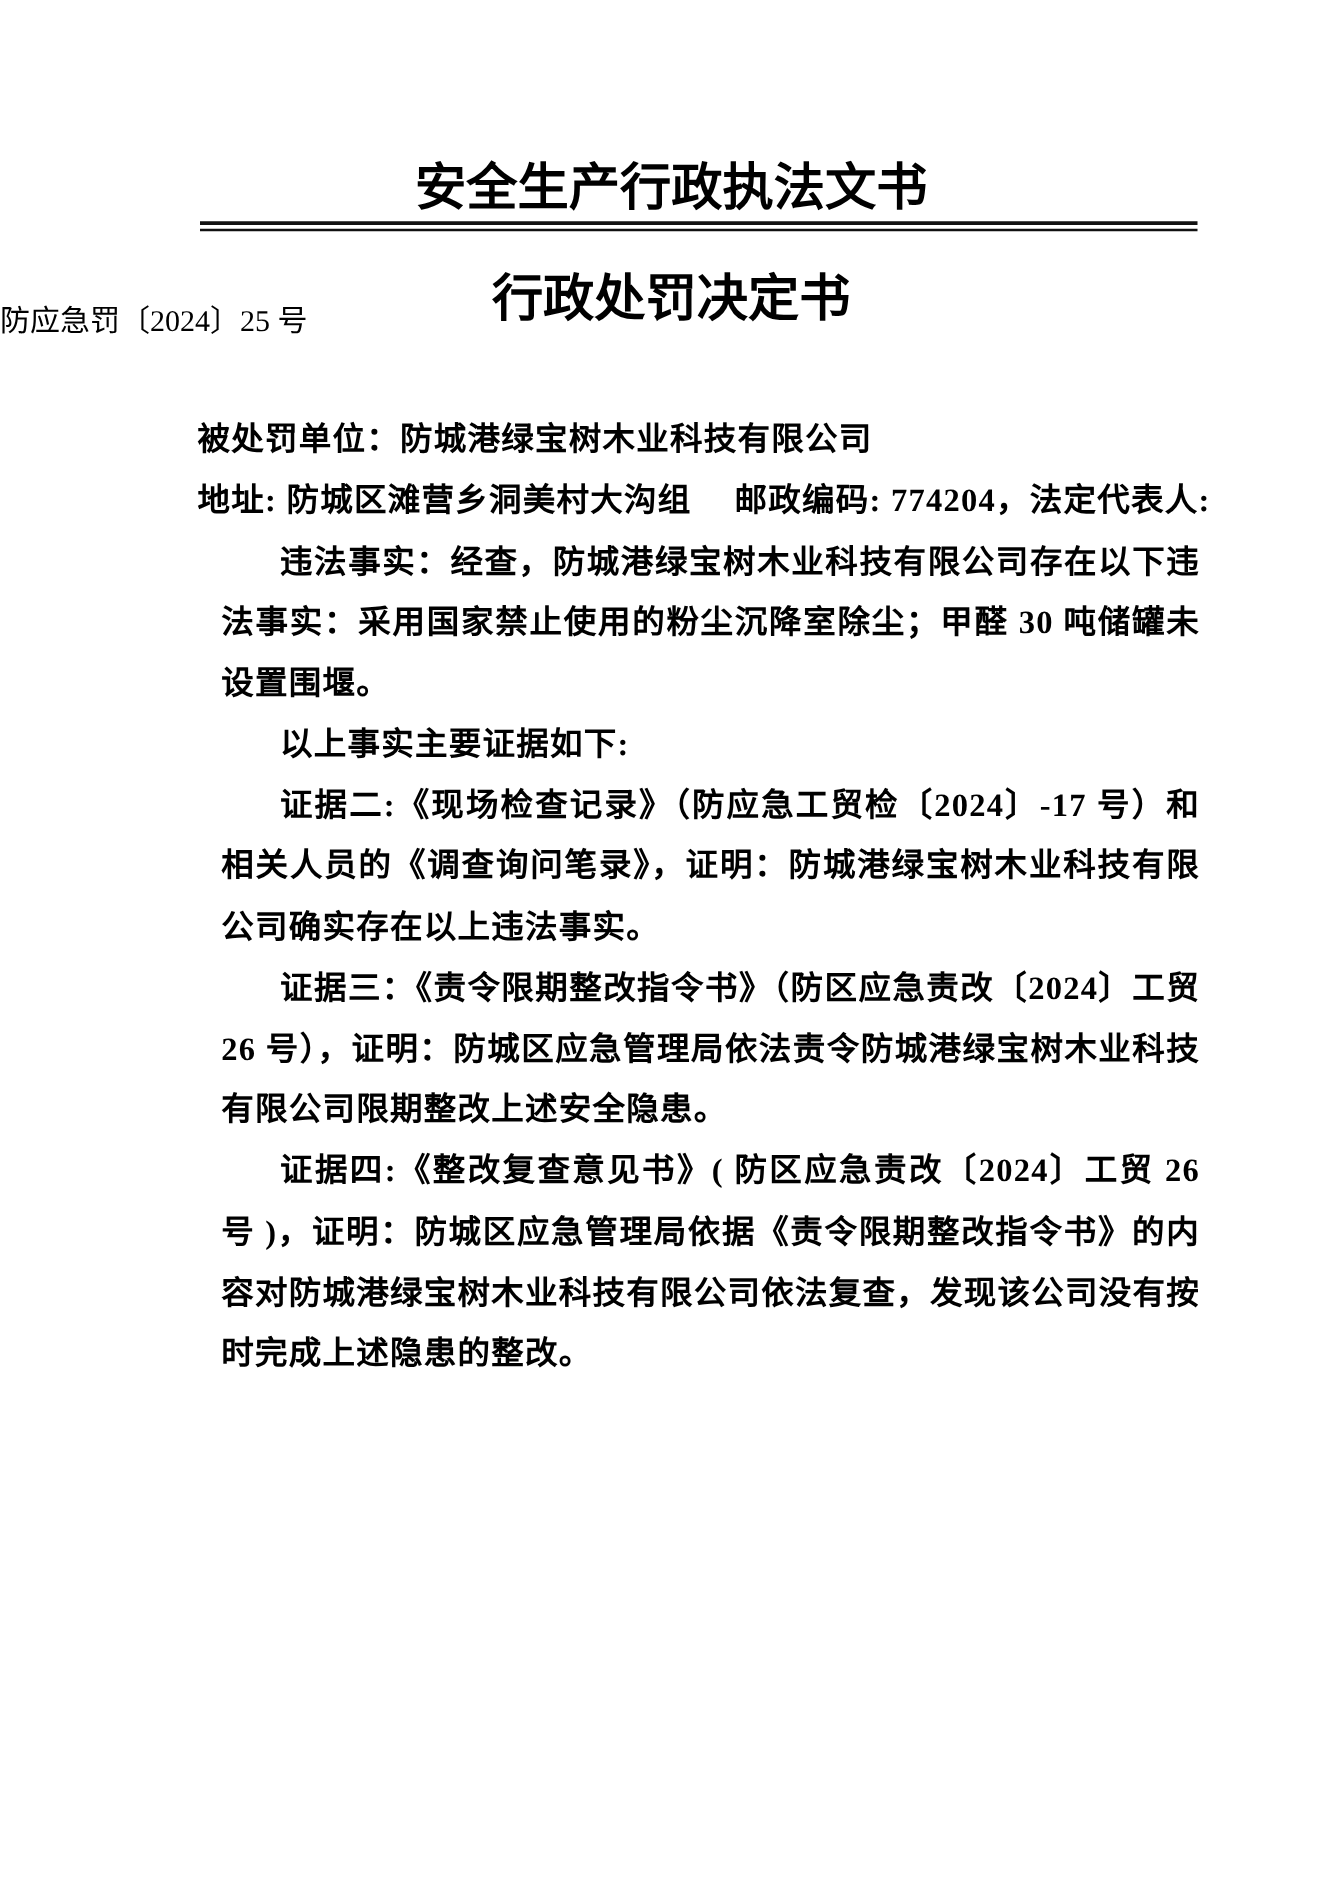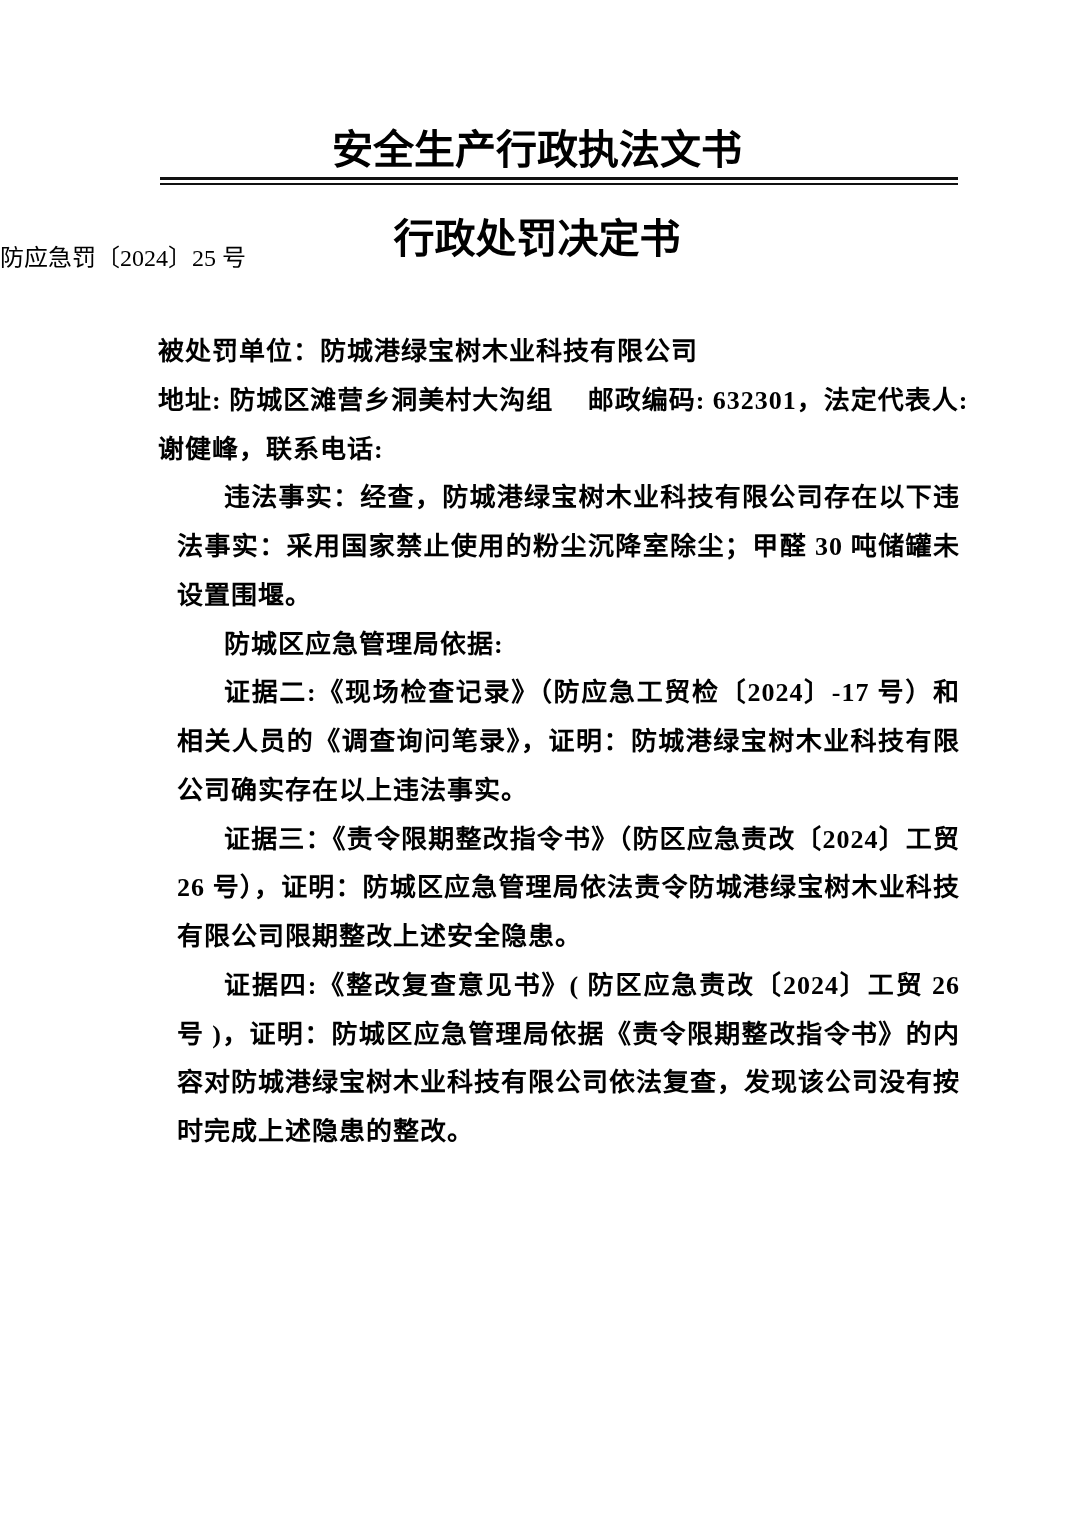--- a/index.html
+++ b/index.html
@@ -117,24 +117,23 @@
     </div>
 
     <h2 class="doc-title">行政处罚决定书</h2>
 
     <div class="doc-number">防应急罚〔2024〕25 号</div>
   </header>
 
   <main class="doc-body" id="body-container">
 
   <p class="">被处罚单位：防城港绿宝树木业科技有限公司</p>
-      <p class="">地址: 防城区滩营乡洞美村大沟组　 邮政编码: 632301，法定代表人:</p>
-      <p class="">谢健峰，联系电话:</p>
+      <p class="">地址: 防城区滩营乡洞美村大沟组　 邮政编码: 774204，法定代表人:</p>
       <p class="indent">违法事实：经查，防城港绿宝树木业科技有限公司存在以下违法事实：采用国家禁止使用的粉尘沉降室除尘；甲醛 30 吨储罐未设置围堰。</p>
-      <p class="indent">防城区应急管理局依据:</p>
+      <p class="indent">以上事实主要证据如下:</p>
       <p class="indent">证据二:《现场检查记录》（防应急工贸检〔2024〕-17 号）和相关人员的《调查询问笔录》，证明：防城港绿宝树木业科技有限公司确实存在以上违法事实。</p>
       <p class="indent">证据三：《责令限期整改指令书》（防区应急责改〔2024〕工贸 26 号），证明：防城区应急管理局依法责令防城港绿宝树木业科技有限公司限期整改上述安全隐患。</p>
       <p class="indent">证据四:《整改复查意见书》( 防区应急责改〔2024〕工贸 26 号 )，证明：防城区应急管理局依据《责令限期整改指令书》的内容对防城港绿宝树木业科技有限公司依法复查，发现该公司没有按时完成上述隐患的整改。</p>
     </main>
 
   <footer class="page-footer">
     <span>第 1 页 共 4 页</span>
   </footer>
 
 </div>

